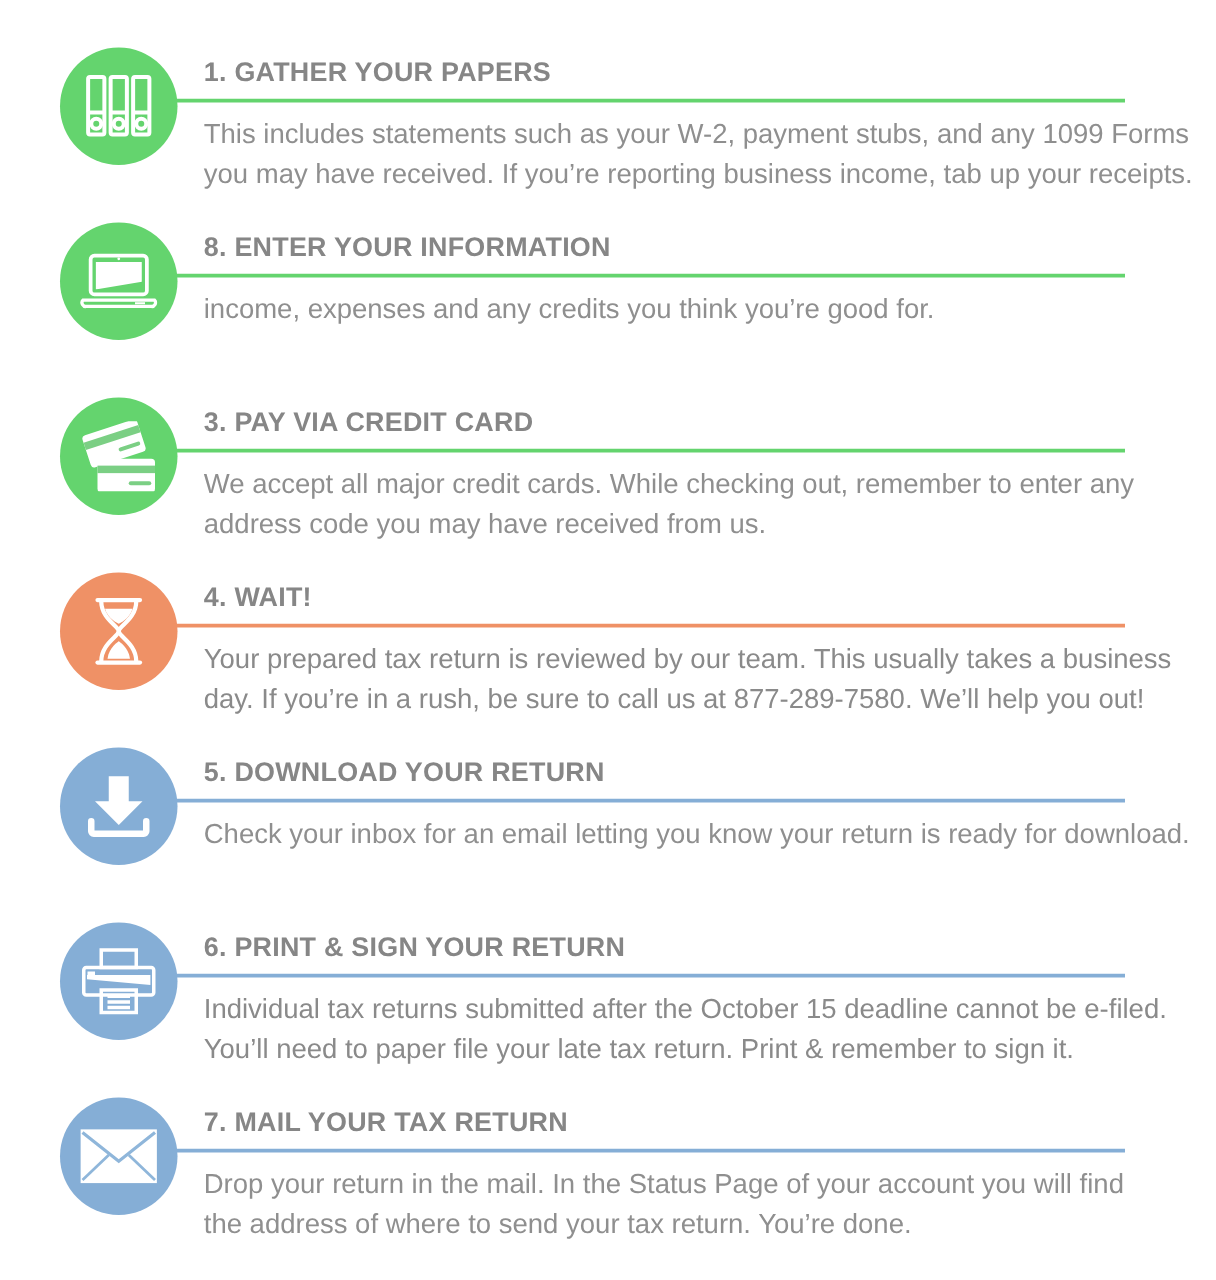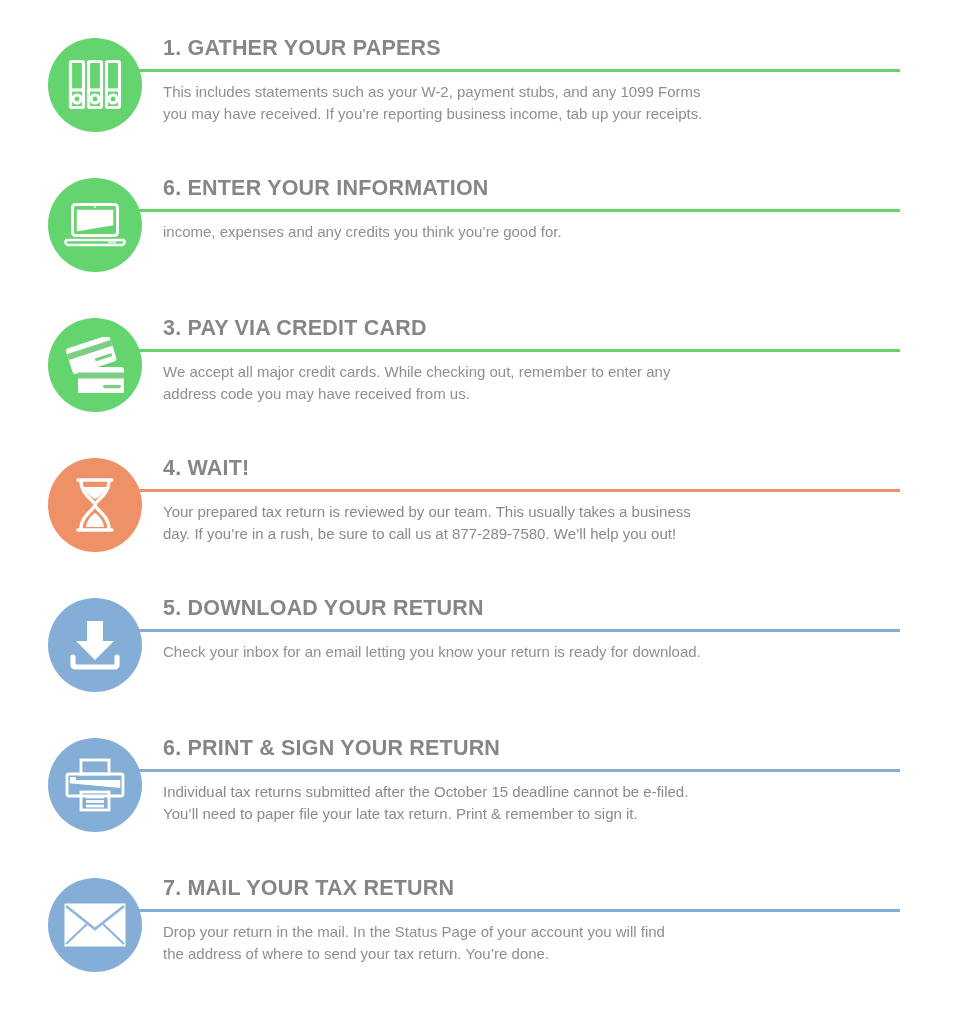--- a/index.html
+++ b/index.html
@@ -36,41 +36,41 @@
     align-items: center;
     justify-content: center;
   }
   .step-icon-circle svg {
     display: block;
   }
   .step-body {
     position: absolute;
     left: 163px;
     right: 48px;
-    top: 12px;
+    top: 22px;
   }
   .step-title {
     font-size: 21.5px;
     font-weight: bold;
     color: #868686;
     letter-spacing: 0.2px;
     line-height: 1.12;
     margin: 0;
     padding: 0 0 9px 0;
     white-space: nowrap;
   }
   .step-divider {
     height: 3px;
     width: 762px;
     margin-left: -25px;
     border: 0;
     padding: 0;
   }
   .step-desc {
-    font-size: 15px;
+    font-size: 22px;
     color: #8f8f8f;
     line-height: 1.45;
     margin: 0;
     padding-top: 9px;
     max-width: 760px;
   }
   .step-desc.bold {
     font-weight: normal;
     color: #8a8a8a;
   }
@@ -117,21 +117,21 @@
       <rect x="8.5" y="2.5" width="45" height="31" rx="3" stroke="#ffffff" stroke-width="3"></rect>
       <path d="M12 6 L50 6 L50 30 L12 30 Z" fill="#ffffff" opacity="0"></path>
       <path d="M12.5 7.5 L49.5 7.5 L49.5 29.5 L12.5 29.5 Z" fill="#ffffff" style="clip-path: polygon(0% 0%, 100% 0%, 100% 72%, 0% 100%);"></path>
       <circle cx="31" cy="5" r="1.1" fill="#ffffff"></circle>
       <path d="M2.5 38 h57 a3 3 0 0 1 -3 5 h-51 a3 3 0 0 1 -3 -5 z" stroke="#ffffff" stroke-width="2.6" fill="none"></path>
       <line x1="44" y1="40.5" x2="52" y2="40.5" stroke="#ffffff" stroke-width="1.6"></line>
     </svg>
         </span>
       </div>
       <div class="step-body">
-        <h2 class="step-title">6. ENTER YOUR INFORMATION</h2>
+        <h2 class="step-title">8. ENTER YOUR INFORMATION</h2>
         <div class="step-divider" style="background: rgb(100, 212, 110);"></div>
         <p class="step-desc">
           <span class="line">income, expenses and any credits you think you’re good for.</span>
         </p>
       </div>
     </div>
     <div class="step-row">
       <div class="step-icon-circle" style="background: rgb(100, 212, 110);">
         <span>
     <svg width="60" height="56" viewBox="0 0 60 56" fill="none">

